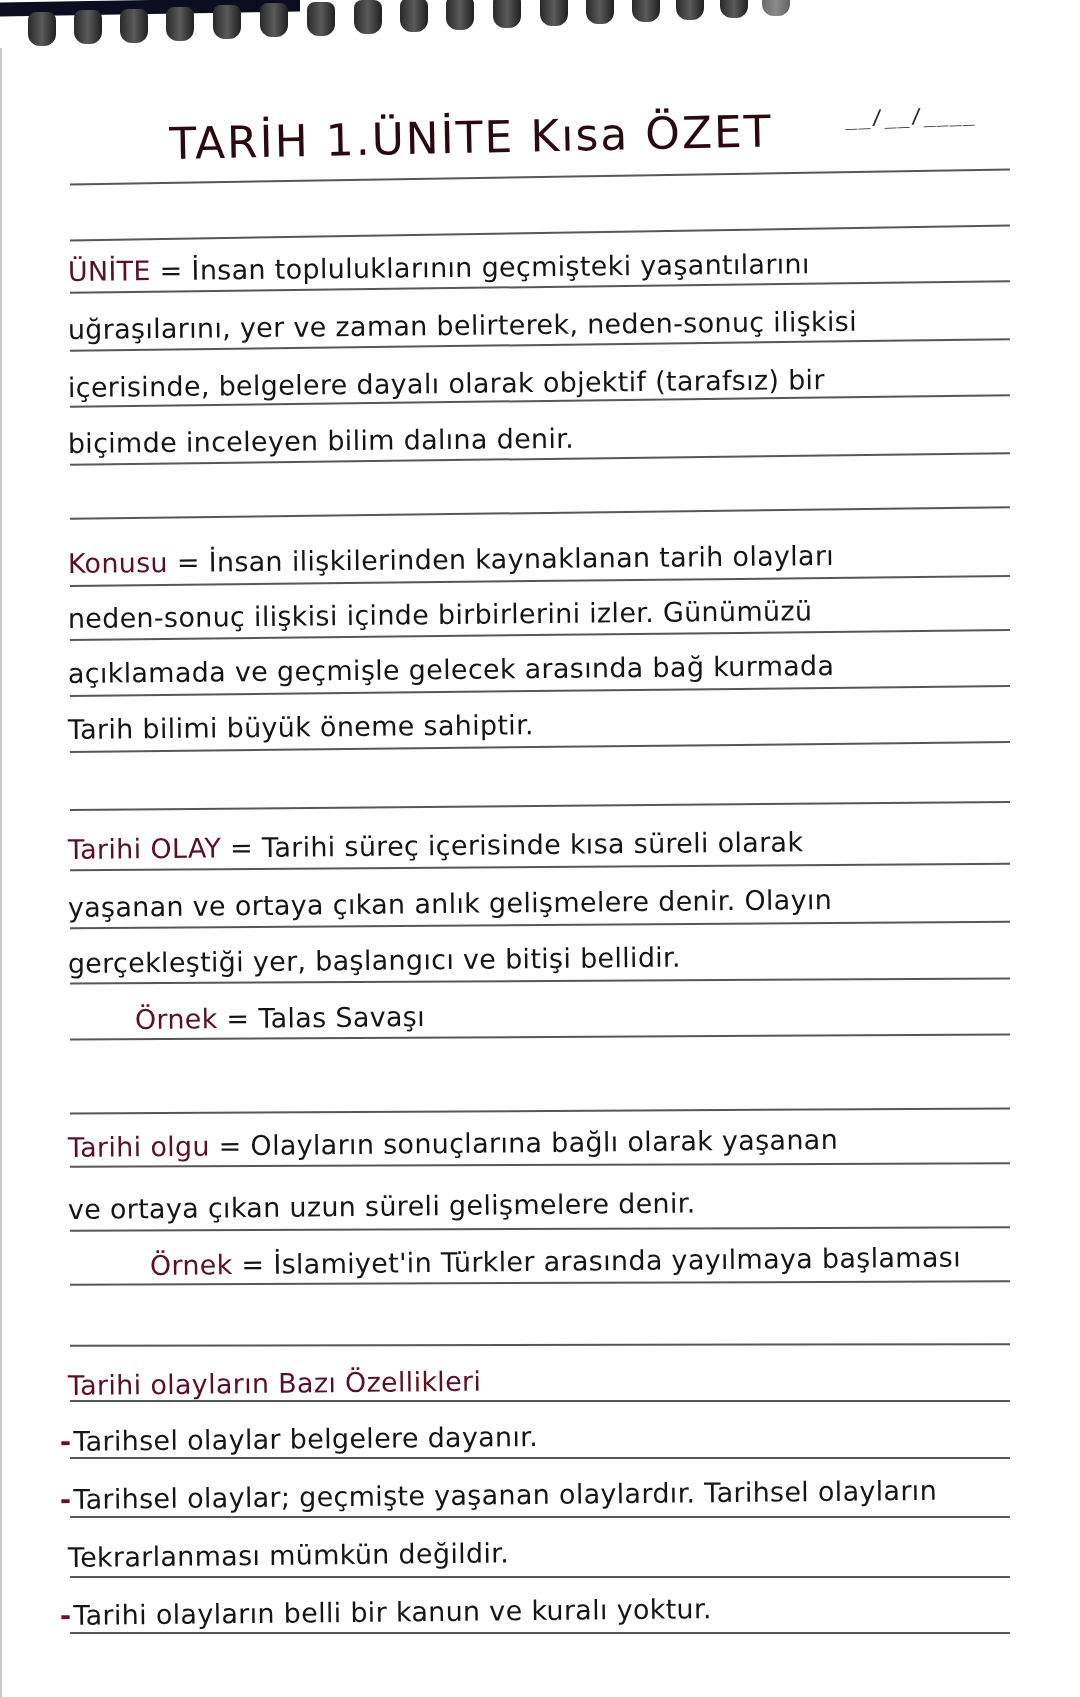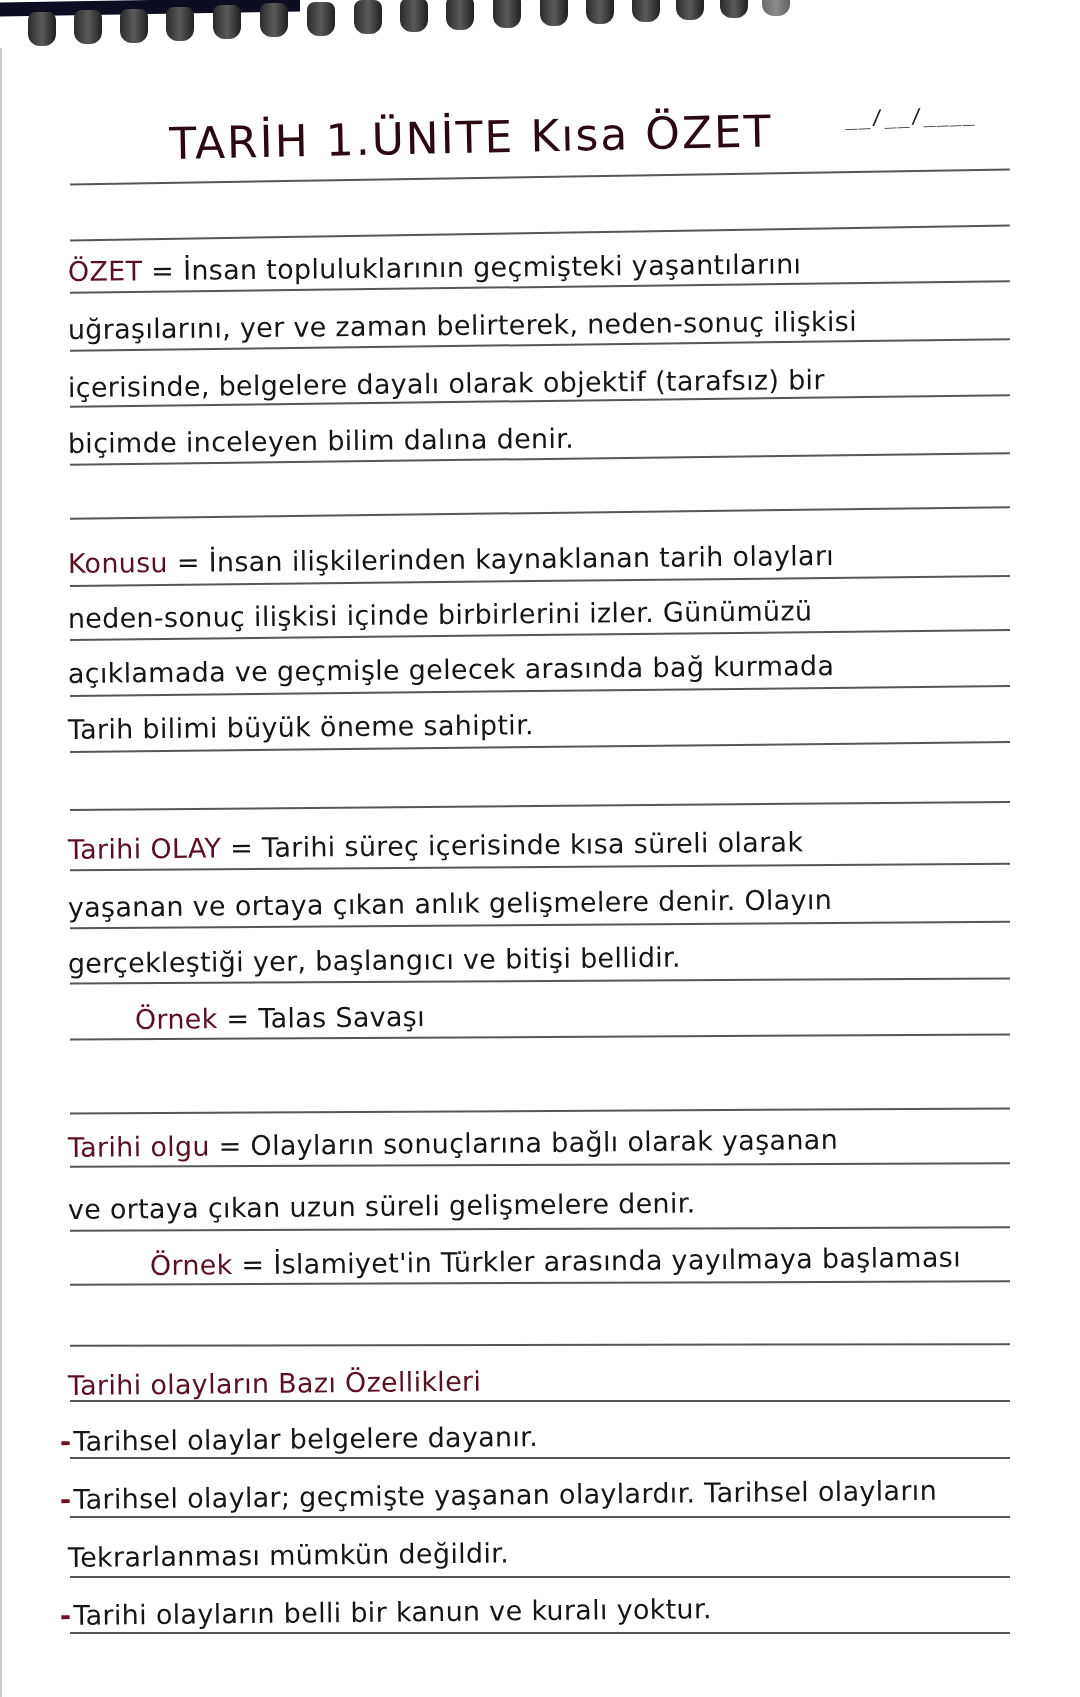--- a/index.html
+++ b/index.html
@@ -158,21 +158,21 @@
   <div class="rule" style="top:1400px;transform:rotate(0deg)"></div>
   <div class="rule" style="top:1457px;transform:rotate(0deg)"></div>
   <div class="rule" style="top:1516px;transform:rotate(0deg)"></div>
   <div class="rule" style="top:1576px;transform:rotate(0deg)"></div>
   <div class="rule" style="top:1632px;transform:rotate(0deg)"></div>
 
   <div class="title">TARİH 1.ÜNİTE Kısa ÖZET</div>
   <div class="date-slots">__/__/____</div>
 
   <div class="line" style="top:256px">
-    <span class="label">ÖZET</span><span> = </span><span>İnsan topluluklarının geçmişteki yaşantılarını</span>
+    <span class="label">ÜNİTE</span><span> = </span><span>İnsan topluluklarının geçmişteki yaşantılarını</span>
   </div>
   <div class="line" style="top:314px">uğraşılarını, yer ve zaman belirterek, neden-sonuç ilişkisi</div>
   <div class="line" style="top:372px">içerisinde, belgelere dayalı olarak objektif (tarafsız) bir</div>
   <div class="line" style="top:428px">biçimde inceleyen bilim dalına denir.</div>
 
   <div class="line" style="top:548px">
     <span class="label">Konusu</span><span> = </span><span>İnsan ilişkilerinden kaynaklanan tarih olayları</span>
   </div>
   <div class="line" style="top:603px">neden-sonuç ilişkisi içinde birbirlerini izler. Günümüzü</div>
   <div class="line" style="top:658px">açıklamada ve geçmişle gelecek arasında bağ kurmada</div>

